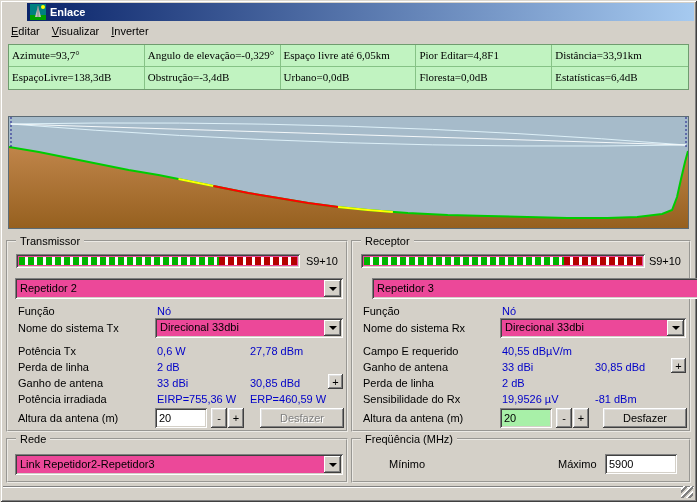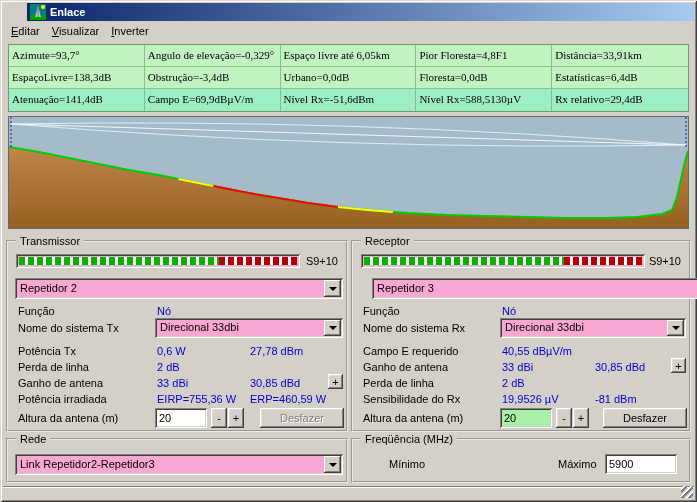--- a/index.html
+++ b/index.html
@@ -30,21 +30,21 @@
   .bg1 { background:#c1f3c1; }
   .bg2 { background:#9cefc4; }
   .chartbox { position:absolute; left:8px; top:116px; width:681px; height:113px;
     border:1px solid #5c6b75; background:#a6bbca; }
   .chartbox svg { display:block; width:100%; height:100%; }
   .group { position:absolute; border:2px groove #eceae5; }
   .legend { position:absolute; top:-8px; left:8px; background:#d4d0c8; padding:0 4px; line-height:14px; }
   .lbl { position:absolute; white-space:nowrap; }
   .val { position:absolute; white-space:nowrap; color:#0000c8; }
   .sunken {
-    background:#f9a8d4;
+    background:#ec4899;
     box-shadow: inset 1px 1px 0 #808080, inset -1px -1px 0 #ffffff,
                 inset 2px 2px 0 #404040, inset -2px -2px 0 #d4d0c8;
   }
   .combo { position:absolute; height:21px; }
   .combo-text { position:absolute; left:5px; top:4px; right:21px; white-space:nowrap; overflow:hidden; }
   .combo-btn { position:absolute; right:2px; top:2px; bottom:2px; width:17px; background:#d4d0c8;
     box-shadow: inset -1px -1px 0 #404040, inset 1px 1px 0 #ffffff, inset -2px -2px 0 #808080;
     display:flex; align-items:center; justify-content:center; }
   .arrow-down { width:0; height:0; border:4px solid transparent; border-top:4px solid #000; margin-top:4px; }
   .btn {
@@ -89,36 +89,29 @@
     <span class="menu-item">Editar</span>
     <span class="menu-item">Visualizar</span>
     <span class="menu-item">Inverter</span>
   </div>
 
   <div class="infogrid">
     <div class="irow">
       <div class="icell bg1">Azimute=93,7°</div>
       <div class="icell bg1">Angulo de elevação=-0,329°</div>
       <div class="icell bg1">Espaço livre até 6,05km</div>
-      <div class="icell bg1">Pior Floresta=4,8F1</div>
+      <div class="icell bg1">Pior Editar=4,8F1</div>
       <div class="icell bg1">Distância=33,91km</div>
     </div>
     <div class="irow">
       <div class="icell bg1">EspaçoLivre=138,3dB</div>
       <div class="icell bg1">Obstrução=-3,4dB</div>
       <div class="icell bg1">Urbano=0,0dB</div>
       <div class="icell bg1">Floresta=0,0dB</div>
       <div class="icell bg1">Estatísticas=6,4dB</div>
-    </div>
-    <div class="irow">
-      <div class="icell bg2">Atenuação=141,4dB</div>
-      <div class="icell bg2">Campo E=69,9dBµV/m</div>
-      <div class="icell bg2">Nível Rx=-51,6dBm</div>
-      <div class="icell bg2">Nível Rx=588,5130µV</div>
-      <div class="icell bg2">Rx relativo=29,4dB</div>
     </div>
   </div>
 
   <div class="chartbox">
     <svg viewBox="0 0 681 111" preserveAspectRatio="none">
       <defs>
         <linearGradient id="terr" x1="0" y1="0" x2="0" y2="1">
           <stop offset="0" stop-color="#c0854a"></stop>
           <stop offset="1" stop-color="#96601f"></stop>
         </linearGradient>

